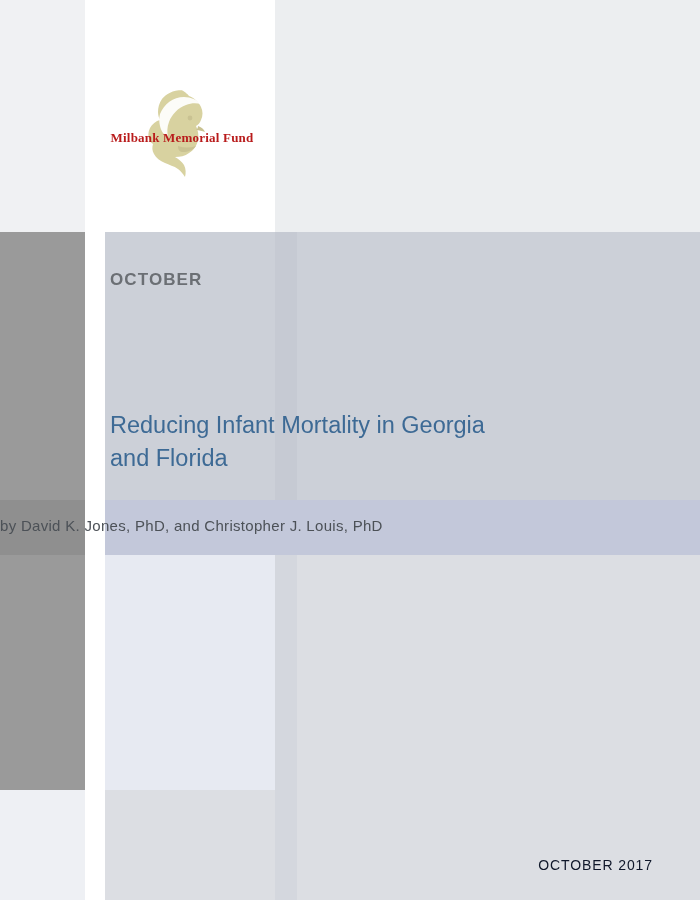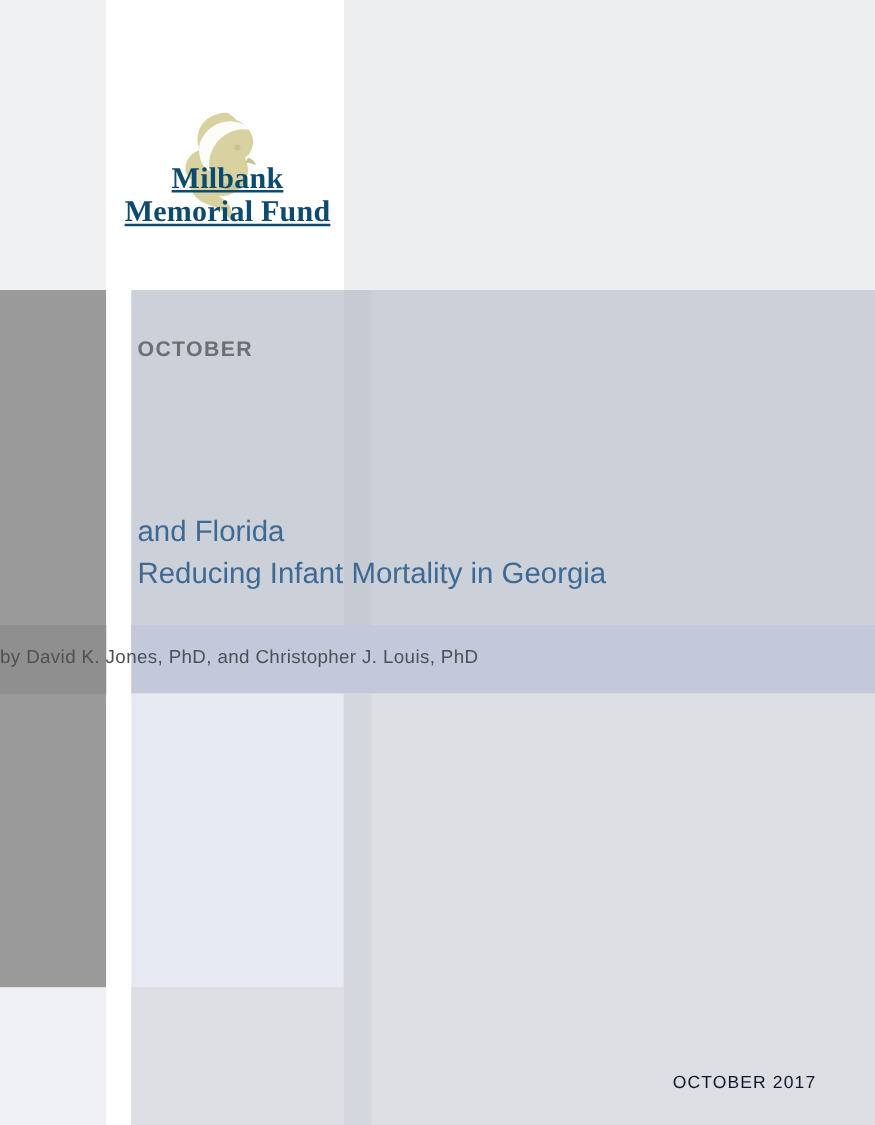--- a/index.html
+++ b/index.html
@@ -61,24 +61,23 @@
   }
   .logo-svg { display: block; }
   .logo-text {
     position: absolute;
     left: 0;
     top: 42px;
     width: 192px;
     text-align: center;
     font-family: "Liberation Serif", serif;
     font-weight: bold;
-    font-size: 24px;
+    font-size: 13px;
     letter-spacing: 0.2px;
-    color: #0c4a6e;
-    text-decoration: underline;
+    color: #b91c1c;
   }
 
   
   .report-label {
     position: absolute;
     left: 110px;
     top: 270px;
     font-size: 17px;
     font-weight: bold;
     letter-spacing: 1.1px;
@@ -166,21 +165,21 @@
         <path d="M92 58c6 2 12 2 18 0-3 4-8 6-13 6-3 0-5-2-5-6z"></path>
       </g>
     </svg>
     <div class="logo-text">Milbank Memorial Fund</div>
   </div>
 
   <div class="report-label">OCTOBER</div>
 
 
   <div class="title-sub">
+    <div>Reducing Infant Mortality in Georgia</div>
     <div>and Florida</div>
-    <div>Reducing Infant Mortality in Georgia</div>
   </div>
 
   <div class="byline">by David K. Jones, PhD, and Christopher J. Louis, PhD</div>
 
   <div class="date">OCTOBER 2017</div>
 
 </div>
 
 </body></html>

